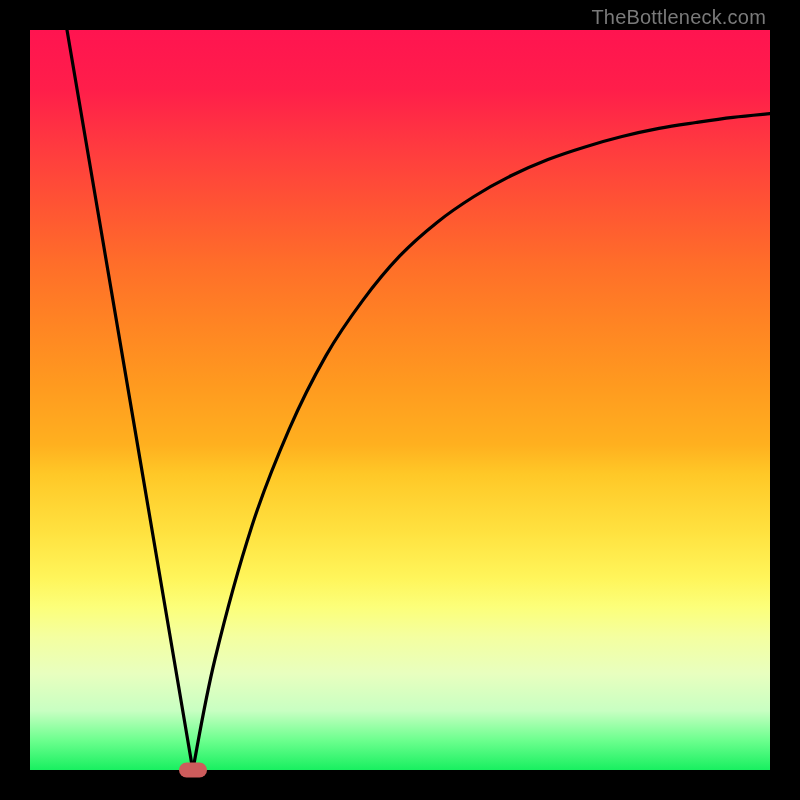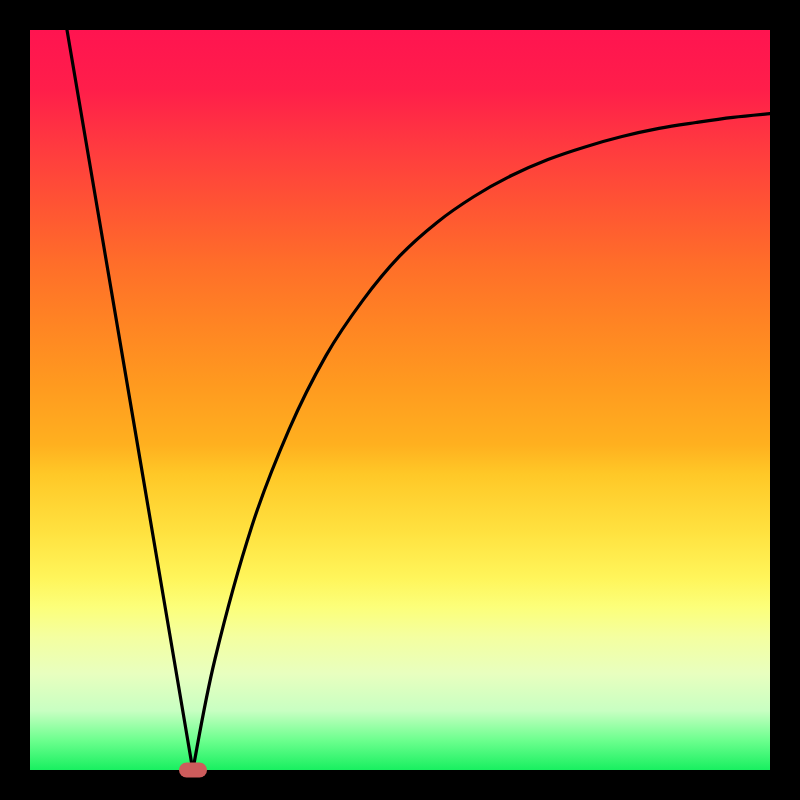--- a/index.html
+++ b/index.html
@@ -73,13 +73,14 @@
 <body>
 
 <div class="frame">
   <div class="plot-area">
     <svg class="curves" viewBox="0 0 740 740" preserveAspectRatio="none">
       <path d="M 37 0 L 74 217.56000000000006 L 111 435.11999999999995 L 148 652.68 L 162.8 740" fill="none" stroke="#000000" stroke-width="3.2" stroke-linecap="round"></path>
       <path d="M 162.8 740 C 166.79600000000002 720.02, 174.344 672.956, 185 629 C 195.656 585.044, 208.68 537.092, 222 495.79999999999995 C 235.32 454.5079999999999, 245.68 430.236, 259 399.59999999999997 C 272.32 368.96399999999994, 282.68 348.90999999999997, 296 325.59999999999997 C 309.32 302.28999999999996, 319.68 288.08199999999994, 333 270.09999999999997 C 346.32 252.118, 356.68 239.68600000000004, 370 225.70000000000005 C 383.32 211.71400000000006, 393.68000000000006 203.05599999999998, 407.00000000000006 192.39999999999998 C 420.32000000000005 181.74399999999997, 430.68 174.89159999999998, 444 166.5 C 457.32 158.10840000000002, 467.68 152.44000000000008, 481 145.7800000000001 C 494.32 139.1200000000001, 504.68 134.69480000000001, 518 129.5 C 531.32 124.30519999999997, 541.68 121.04919999999994, 555 116.91999999999996 C 568.32 112.79079999999998, 578.68 109.89000000000006, 592 106.56000000000006 C 605.32 103.23000000000006, 615.68 100.95079999999997, 629 98.41999999999996 C 642.32 95.88919999999995, 652.68 94.49799999999999, 666 92.5 C 679.32 90.50200000000001, 689.68 88.91840000000005, 703 87.32000000000005 C 716.32 85.72160000000005, 733.34 84.28600000000002, 740 83.62" fill="none" stroke="#000000" stroke-width="3.2" stroke-linecap="round"></path>
     </svg>
     <div class="marker" style="left: 162.8px; top: 740px; background: rgb(205, 92, 92);"></div>
   </div>
+  <div class="watermark">TheBottleneck.com</div>
 </div>
 
 </body></html>

